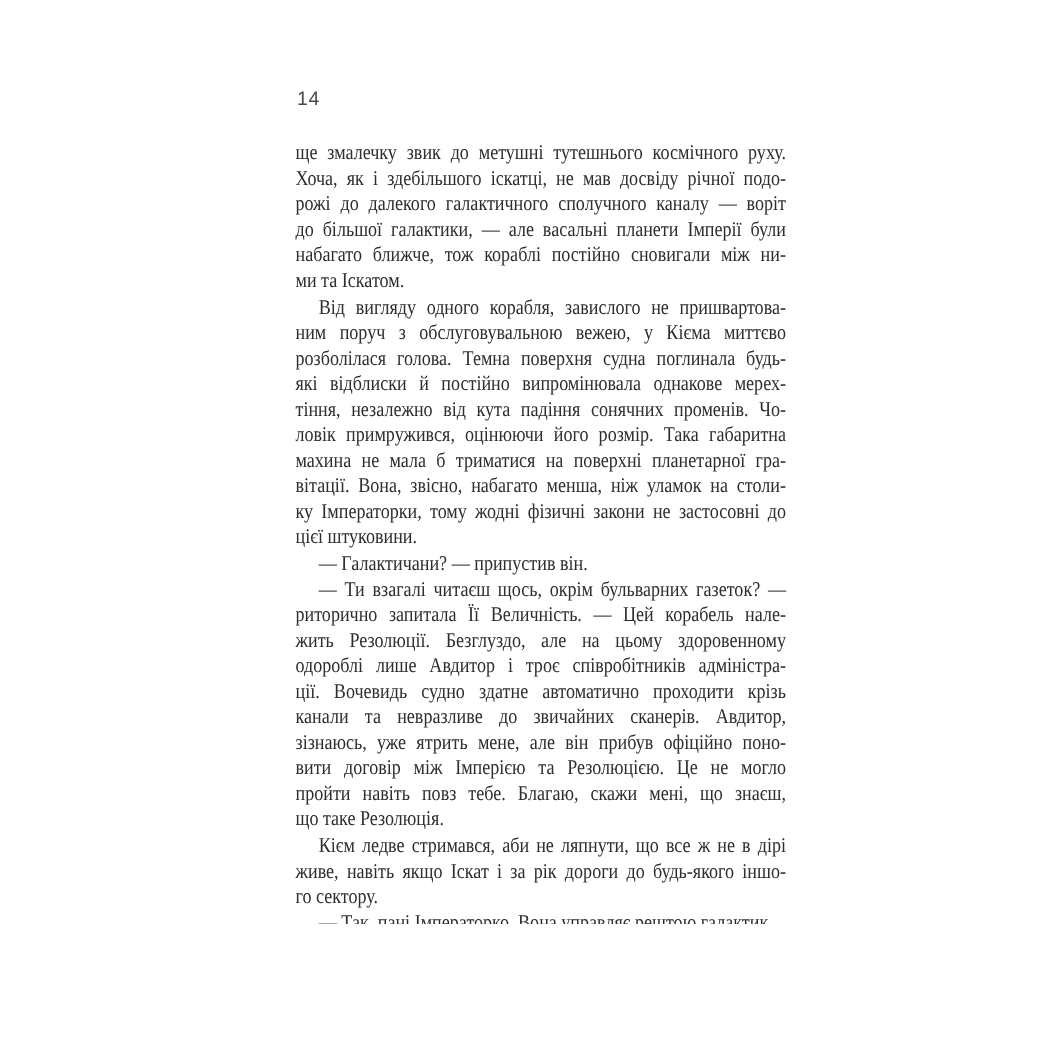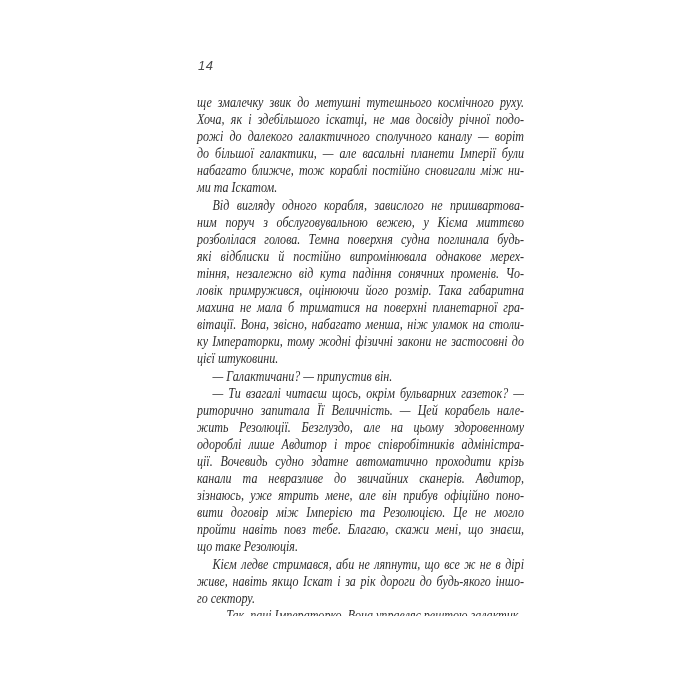--- a/index.html
+++ b/index.html
@@ -11,21 +11,20 @@
     height: 700px;
     background: #ffffff;
     font-family: "Liberation Serif", serif;
   }
   .sheet {
     position: relative;
     width: 700px;
     height: 616px;
     background: #ffffff;
     overflow: hidden;
-    font-style: italic;
   }
   .folio {
     position: absolute;
     left: 198px;
     top: 59px;
     font-family: "Liberation Sans", sans-serif;
     font-size: 13px;
     line-height: 14px;
     letter-spacing: 0.5px;
   }

